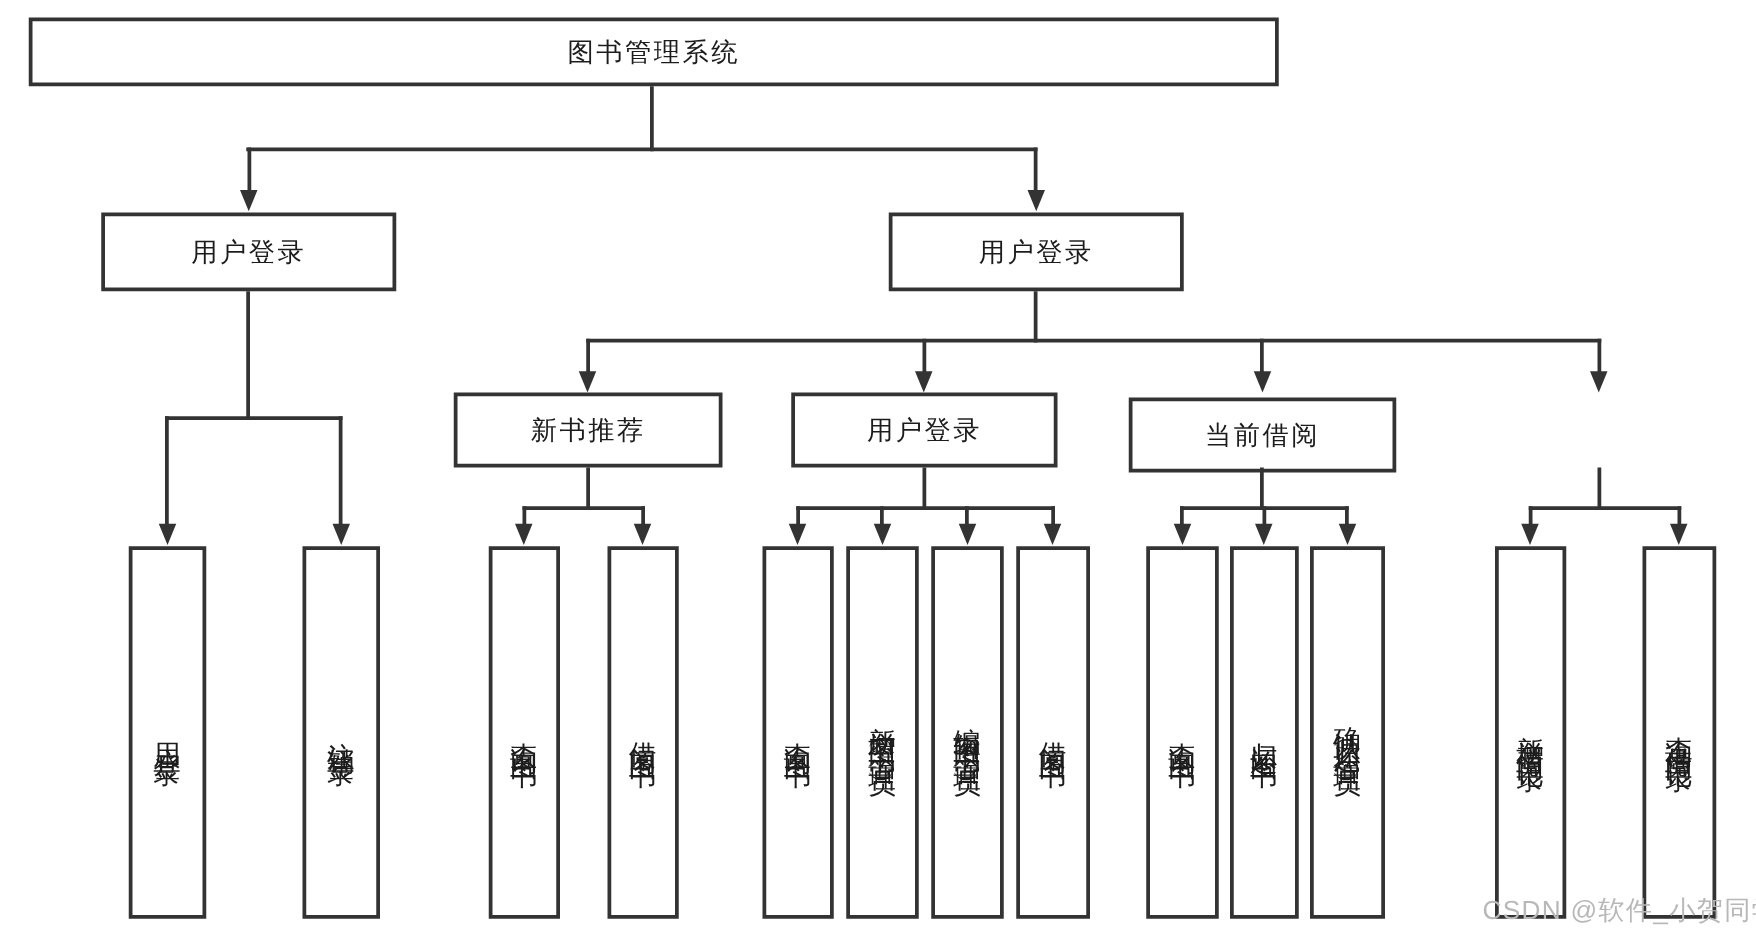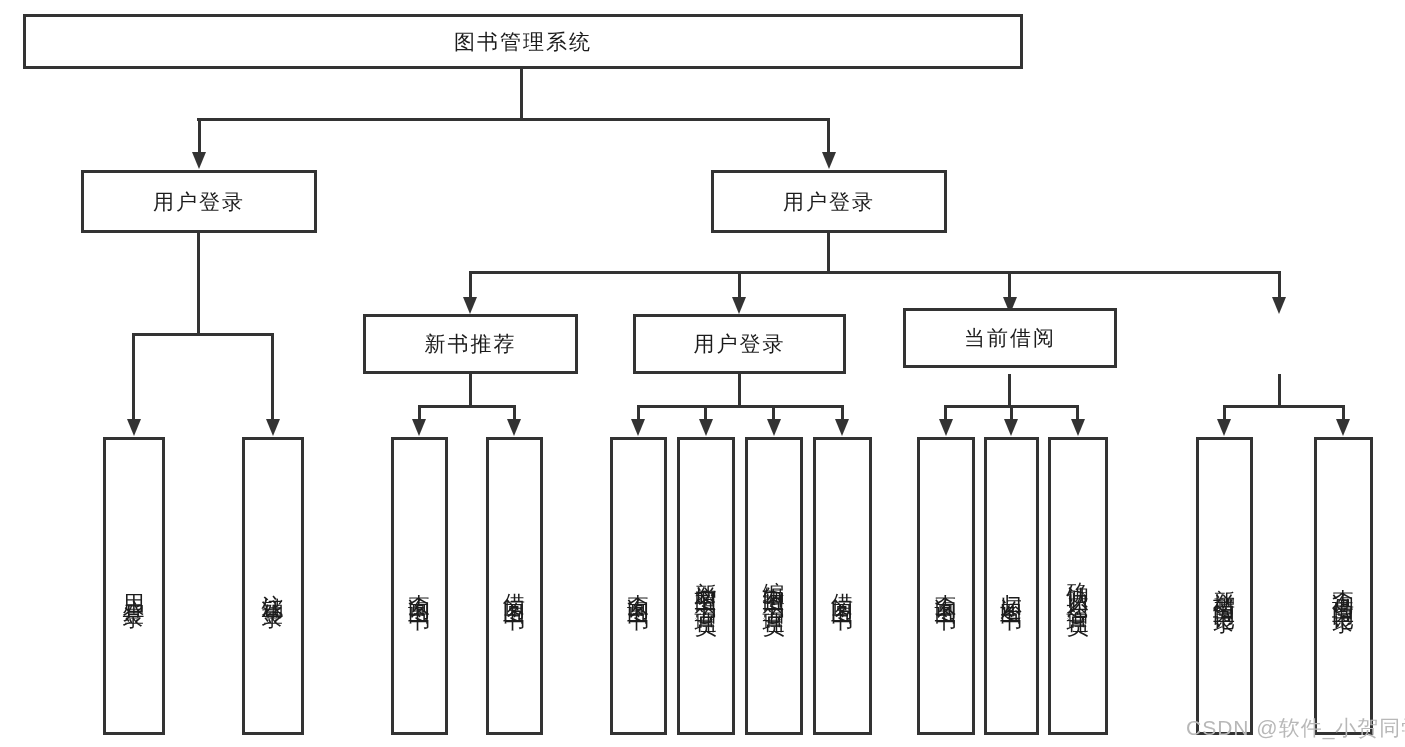--- a/index.html
+++ b/index.html
@@ -86,21 +86,21 @@
   <div class="line" style="left:738px; top:271px; width:3px; height:28px;"></div>
   <div class="line" style="left:1008px; top:271px; width:3px; height:28px;"></div>
   <div class="line" style="left:1278px; top:271px; width:3px; height:28px;"></div>
   <div class="arrow" style="left:463px; top:297px;"></div>
   <div class="arrow" style="left:732px; top:297px;"></div>
   <div class="arrow" style="left:1003px; top:297px;"></div>
   <div class="arrow" style="left:1272px; top:297px;"></div>
 
   <div class="box hbox" style="left:363px; top:314px; width:215px; height:60px;">新书推荐</div>
   <div class="box hbox" style="left:633px; top:314px; width:213px; height:60px;">用户登录</div>
-  <div class="box hbox" style="left:903px; top:308px; width:214px; height:60px;">当前借阅</div>
+  <div class="box hbox" style="left:903px; top:318px; width:214px; height:60px;">当前借阅</div>
 
   <div class="line" style="left:469px; top:374px; width:3px; height:34px;"></div>
   <div class="line" style="left:418px; top:405px; width:98px; height:3px;"></div>
   <div class="line" style="left:418px; top:405px; width:3px; height:16px;"></div>
   <div class="line" style="left:513px; top:405px; width:3px; height:16px;"></div>
   <div class="arrow" style="left:412px; top:419px;"></div>
   <div class="arrow" style="left:507px; top:419px;"></div>
 
   <div class="line" style="left:738px; top:374px; width:3px; height:34px;"></div>
   <div class="line" style="left:637px; top:405px; width:207px; height:3px;"></div>

